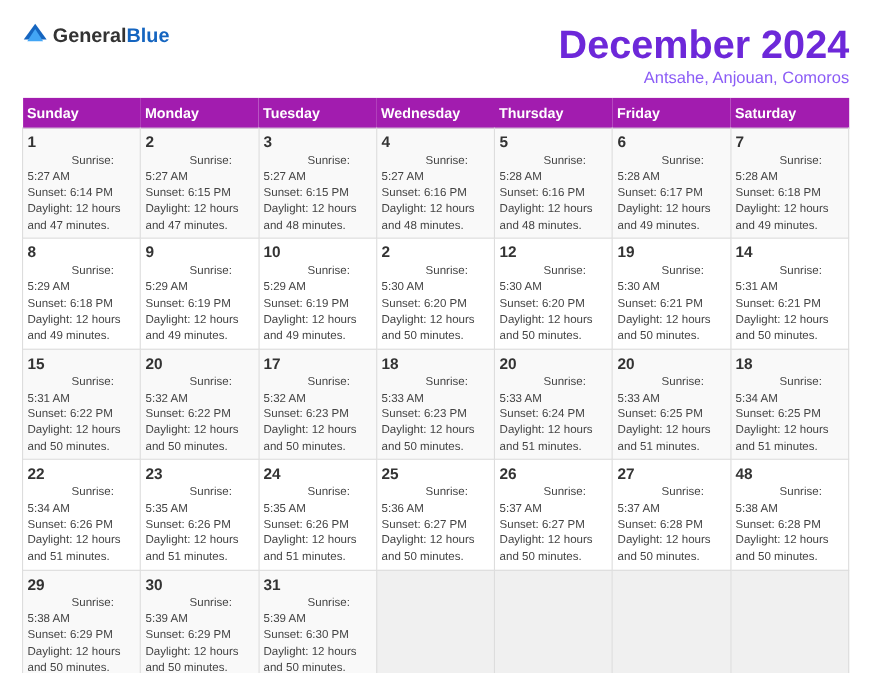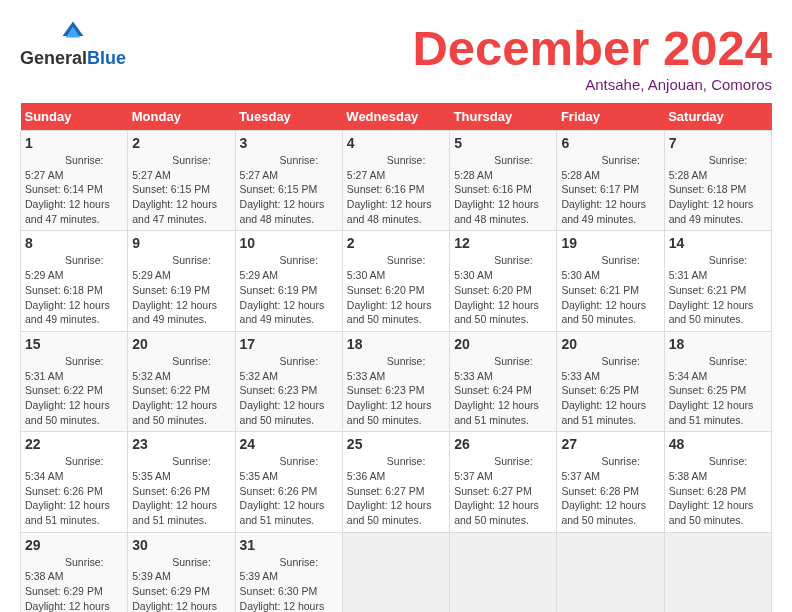--- a/index.html
+++ b/index.html
@@ -13,56 +13,55 @@
     .header-area {
       display: flex;
       justify-content: space-between;
       align-items: flex-start;
       margin-bottom: 10px;
     }
     .logo {
       display: flex;
       align-items: center;
       gap: 4px;
-      flex-direction: column;
     }
     .logo-text-general {
       font-size: 18px;
       font-weight: bold;
       color: #333;
     }
     .logo-text-blue {
       font-size: 18px;
       font-weight: bold;
       color: #1565c0;
     }
     .logo-icon {
       width: 24px;
       height: 24px;
     }
     .title-area {
       text-align: right;
     }
     .month-title {
-      font-size: 49px;
-      font-weight: bold;
-      color: #ef4444;
+      font-size: 36px;
+      font-weight: bold;
+      color: #6d28d9;
       margin-left: 31px;
     }
     .subtitle {
       font-size: 15px;
-      color: #701a75;
+      color: #8b5cf6;
     }
     table {
       width: 100%;
       border-collapse: collapse;
       font-size: 11px;
     }
     thead tr th {
-      background-color: #ef4444;
+      background-color: #a21caf;
       color: #fff;
       padding: 6px 4px;
       text-align: left;
       font-size: 13px;
       font-weight: bold;
     }
     tbody tr td {
       vertical-align: top;
       padding: 4px 4px;
       border: 1px solid #ddd;

